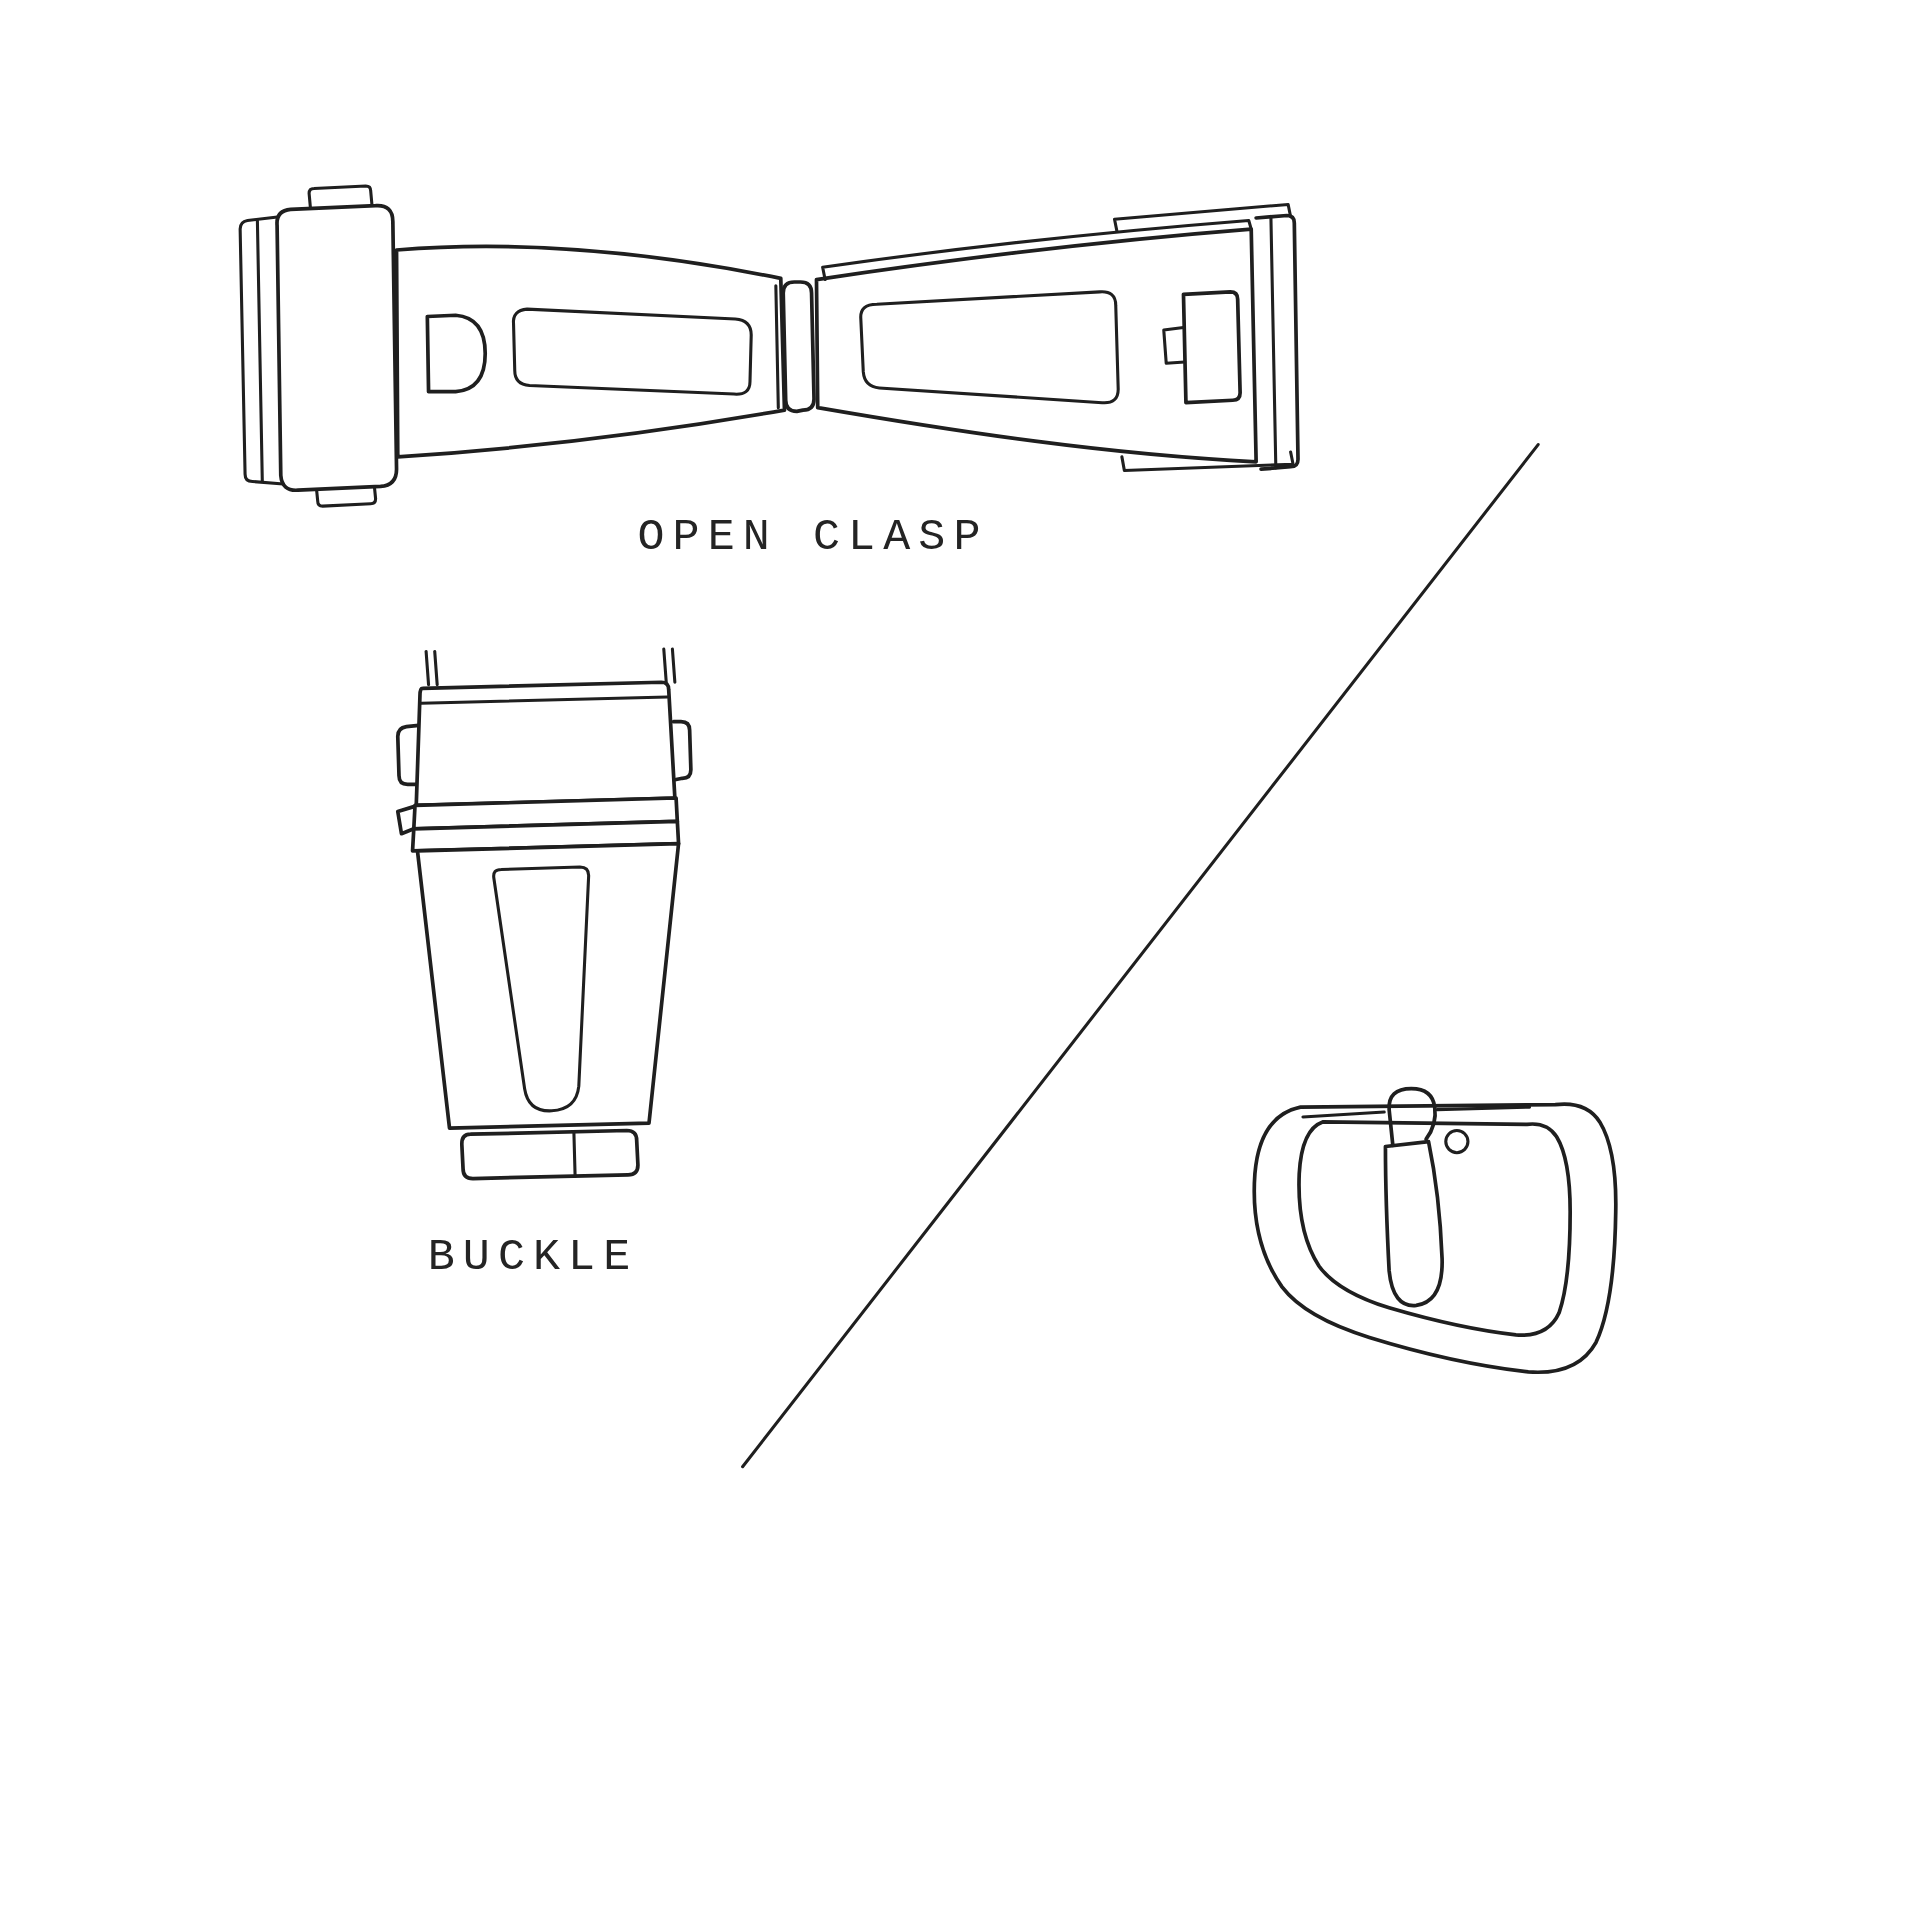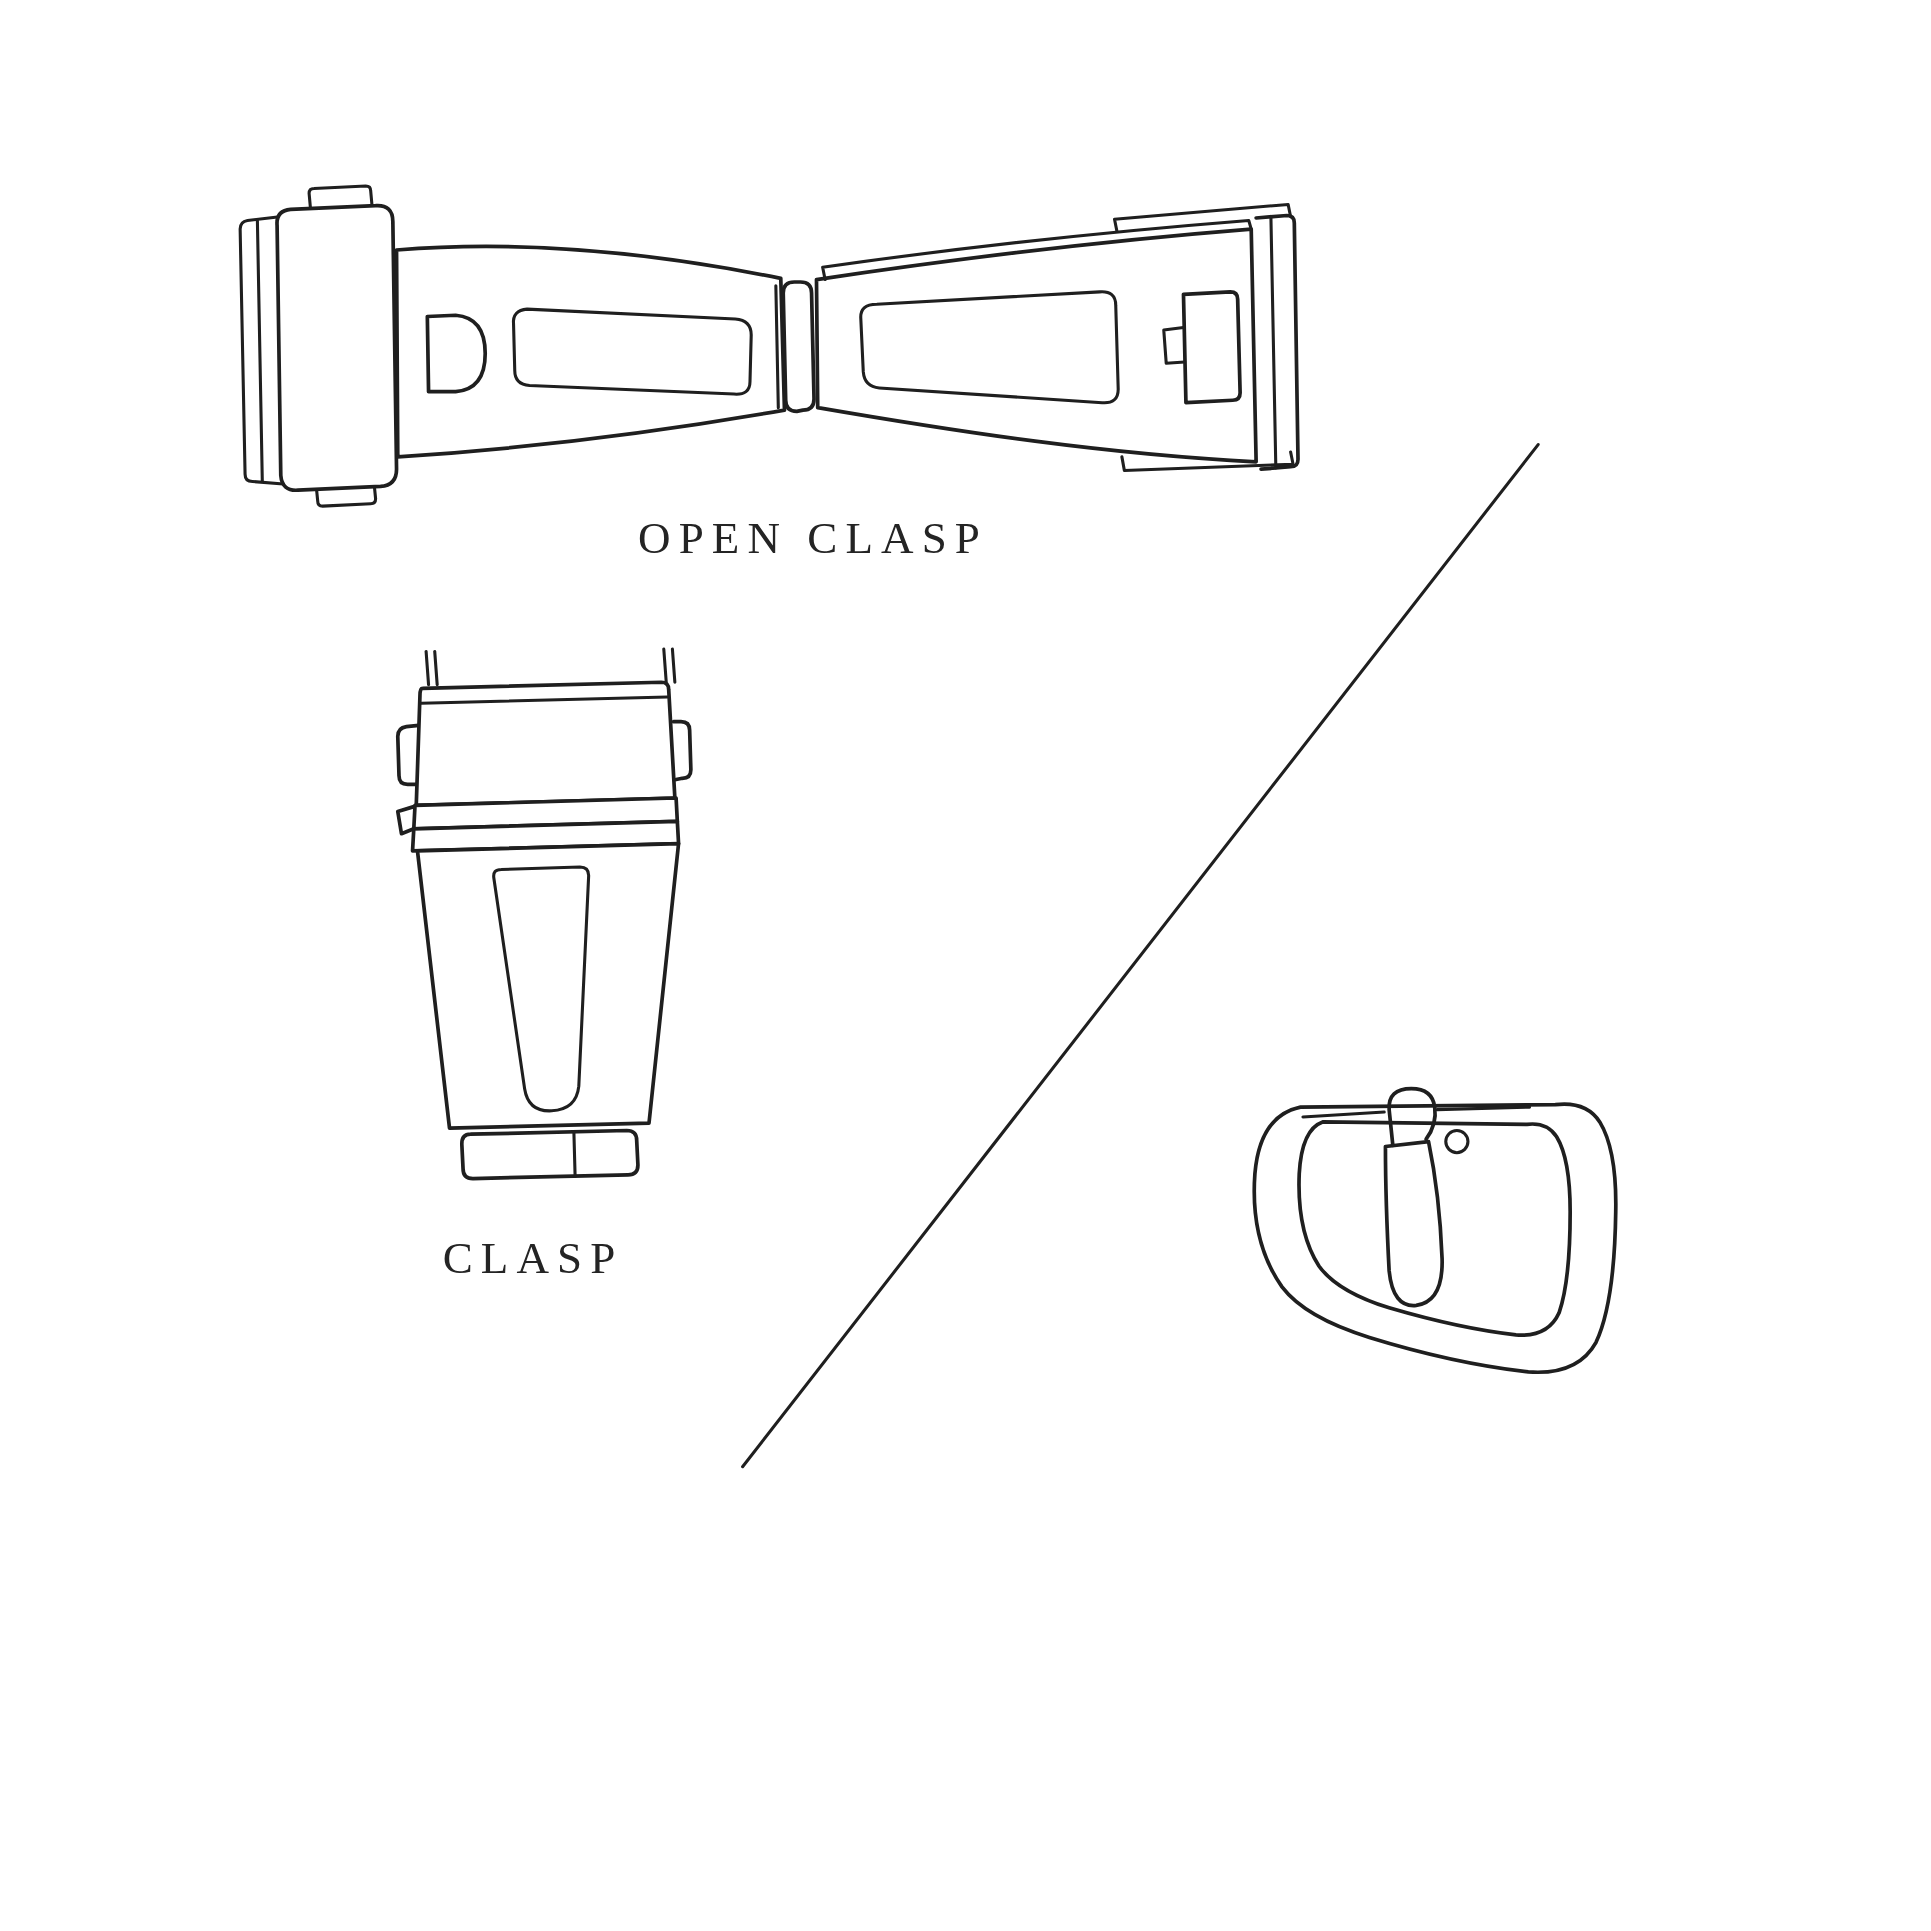--- a/index.html
+++ b/index.html
@@ -1,20 +1,20 @@
 <!DOCTYPE html>
 <html><head>
 <meta charset="utf-8">
 <style>
   html,body{margin:0;padding:0;background:#ffffff;}
   .page{
     position:relative;
     width:1931px;height:1931px;
     background:#ffffff;
-    font-family:Liberation Serif, serif;
+    font-family:Liberation Mono, monospace;
     overflow:hidden;
   }
   .artwork{position:absolute;left:0;top:0;width:1931px;height:1931px;}
   .caption{
     position:absolute;
     transform:translateX(-50%);
     color:#242424;
     font-size:45px;
     font-weight:400;
     letter-spacing:.18em;
@@ -105,17 +105,17 @@
       <path fill="#ffffff" d="M 1125,931 L 1160,927 Q 1169,970 1171,1022 Q 1172,1057 1150,1060 Q 1131,1062 1128,1032 Q 1125,975 1125,931 Z"></path>
 
       <path d="M 1131,930 L 1128,901 Q 1127,884 1146,884 Q 1163,884 1165,899 Q 1167,913 1158,925"></path>
 
       <circle fill="#ffffff" cx="1183" cy="927" r="9" stroke-width="2.5"></circle>
     </g>
   </svg>
 
   <div class="caption open-clasp">OPEN CLASP</div>
 
-  <div class="caption closed">CLASP</div>
+  <div class="caption closed">BUCKLE</div>
 
 
 </div>
 
 
 </body></html>

